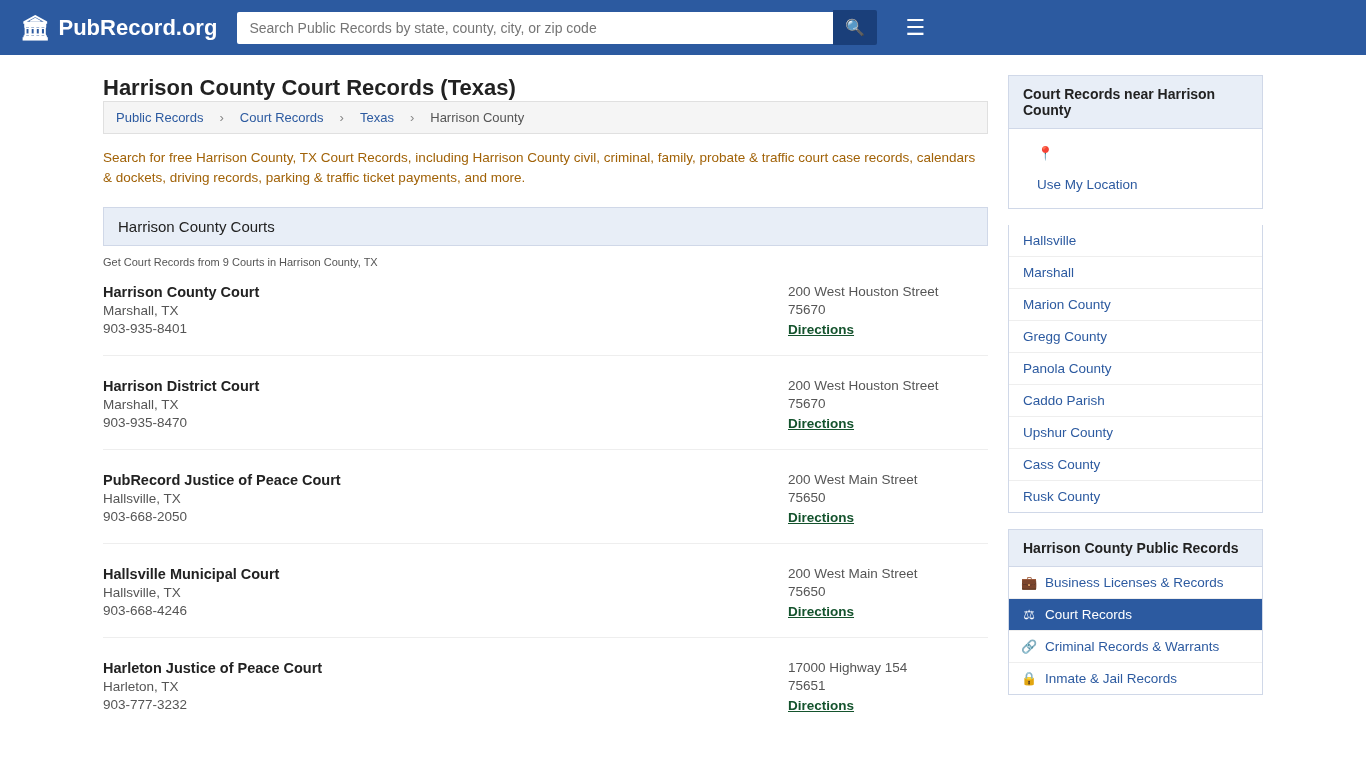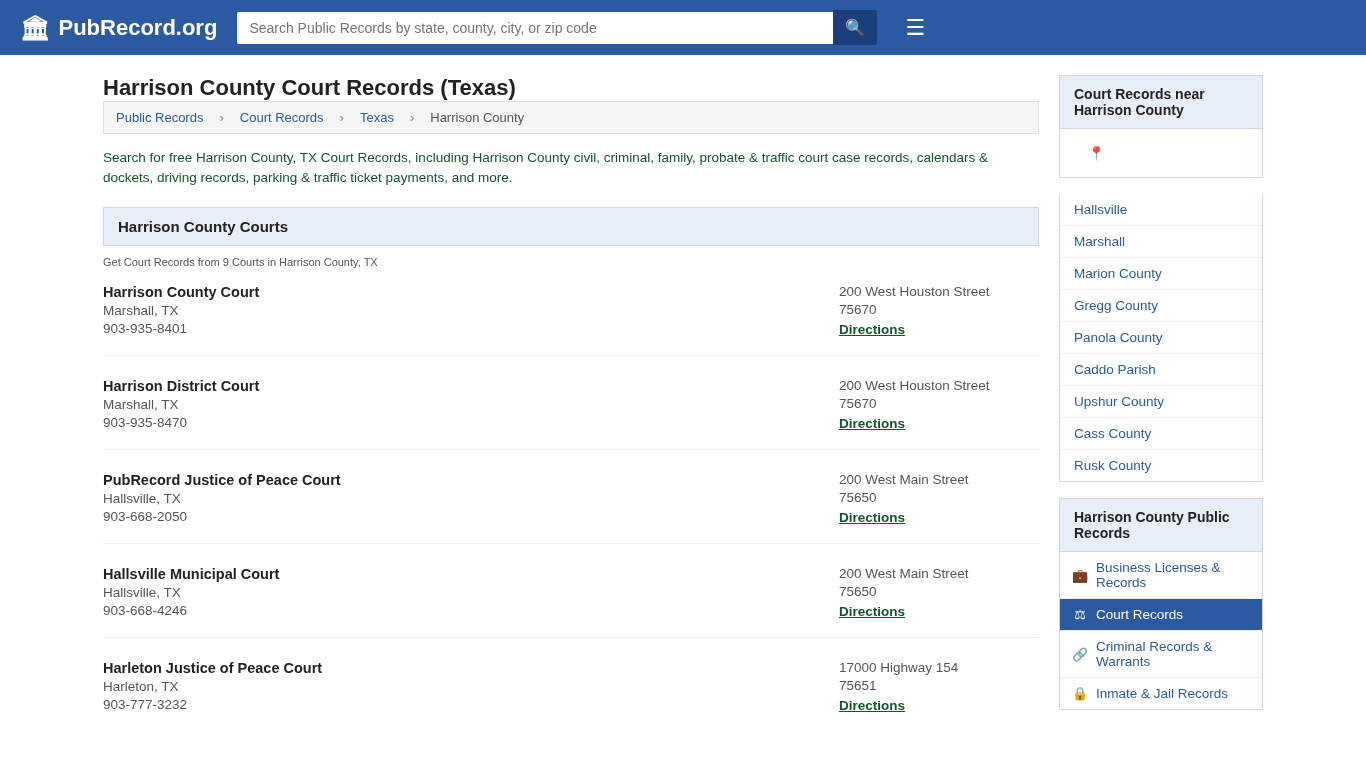--- a/index.html
+++ b/index.html
@@ -63,21 +63,21 @@
       display: flex;
       max-width: 1200px;
       margin: 0 auto;
       padding: 20px 20px;
       gap: 20px;
     }
     #content {
       flex: 1;
     }
     #sidebar {
-      width: 204px;
+      width: 255px;
       flex-shrink: 0;
     }
 
     
     #page-title {
       font-size: 22px;
       font-weight: bold;
       color: #222;
     }
 
@@ -98,31 +98,31 @@
     }
     .breadcrumb-link {
       color: #2c5aa0;
       cursor: pointer;
       text-decoration: none;
     }
 
     
     #description {
       font-size: 13.5px;
-      color: #14532d;
+      color: #a16207;
       margin-bottom: 18px;
       line-height: 1.5;
     }
 
     
     .section-header {
       background: #e8eef7;
       border: 1px solid #d0d8e8;
       padding: 10px 14px;
-      font-weight: bold;
+      font-weight: normal;
       font-size: 15px;
       color: #222;
       margin-bottom: 10px;
     }
 
     #courts-count {
       font-size: 11px;
       color: #555;
       margin-bottom: 16px;
     }
@@ -358,20 +358,21 @@
   </div>
 
   <div id="sidebar">
 
     <div class="sidebar-section-header">Court Records near Harrison County</div>
 
     <ul class="sidebar-list">
       <li>
         <a class="sidebar-location">
           <span class="location-dot">📍</span>
+          <span>Use My Location</span>
         </a>
       </li>
     </ul>
 
     <ul class="sidebar-list" id="nearby-items-list">
         <li>
           <a>Hallsville</a>
         </li>
         <li>
           <a>Marshall</a>

